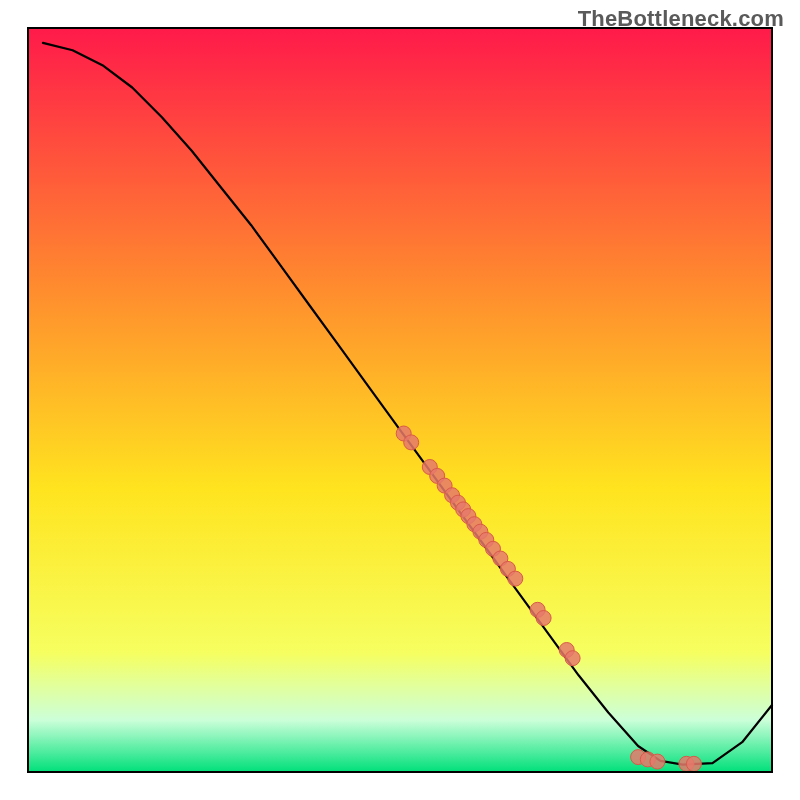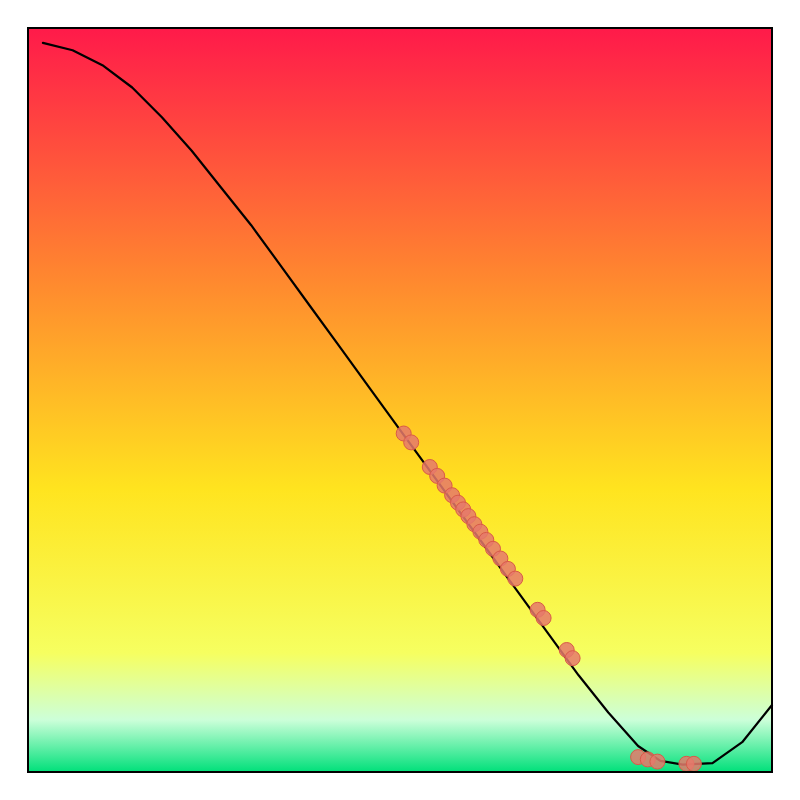--- a/index.html
+++ b/index.html
@@ -72,13 +72,14 @@
         <circle cx="638.1" cy="757.1" r="7.5" fill="#e5796b" stroke="#d95a48" stroke-width="1" fill-opacity="0.85"></circle>
         <circle cx="647.8" cy="759.4" r="7.5" fill="#e5796b" stroke="#d95a48" stroke-width="1" fill-opacity="0.85"></circle>
         <circle cx="657.4" cy="761.6" r="7.5" fill="#e5796b" stroke="#d95a48" stroke-width="1" fill-opacity="0.85"></circle>
         <circle cx="686.4" cy="763.8" r="7.5" fill="#e5796b" stroke="#d95a48" stroke-width="1" fill-opacity="0.85"></circle>
         <circle cx="693.9" cy="763.8" r="7.5" fill="#e5796b" stroke="#d95a48" stroke-width="1" fill-opacity="0.85"></circle>
       </g>
 
     <rect id="plot-frame" x="28" y="28" width="744" height="744" fill="none" stroke="#000000" stroke-width="2"></rect>
   </svg>
 
+  <div class="watermark">TheBottleneck.com</div>
 </div>
 
 </body></html>

